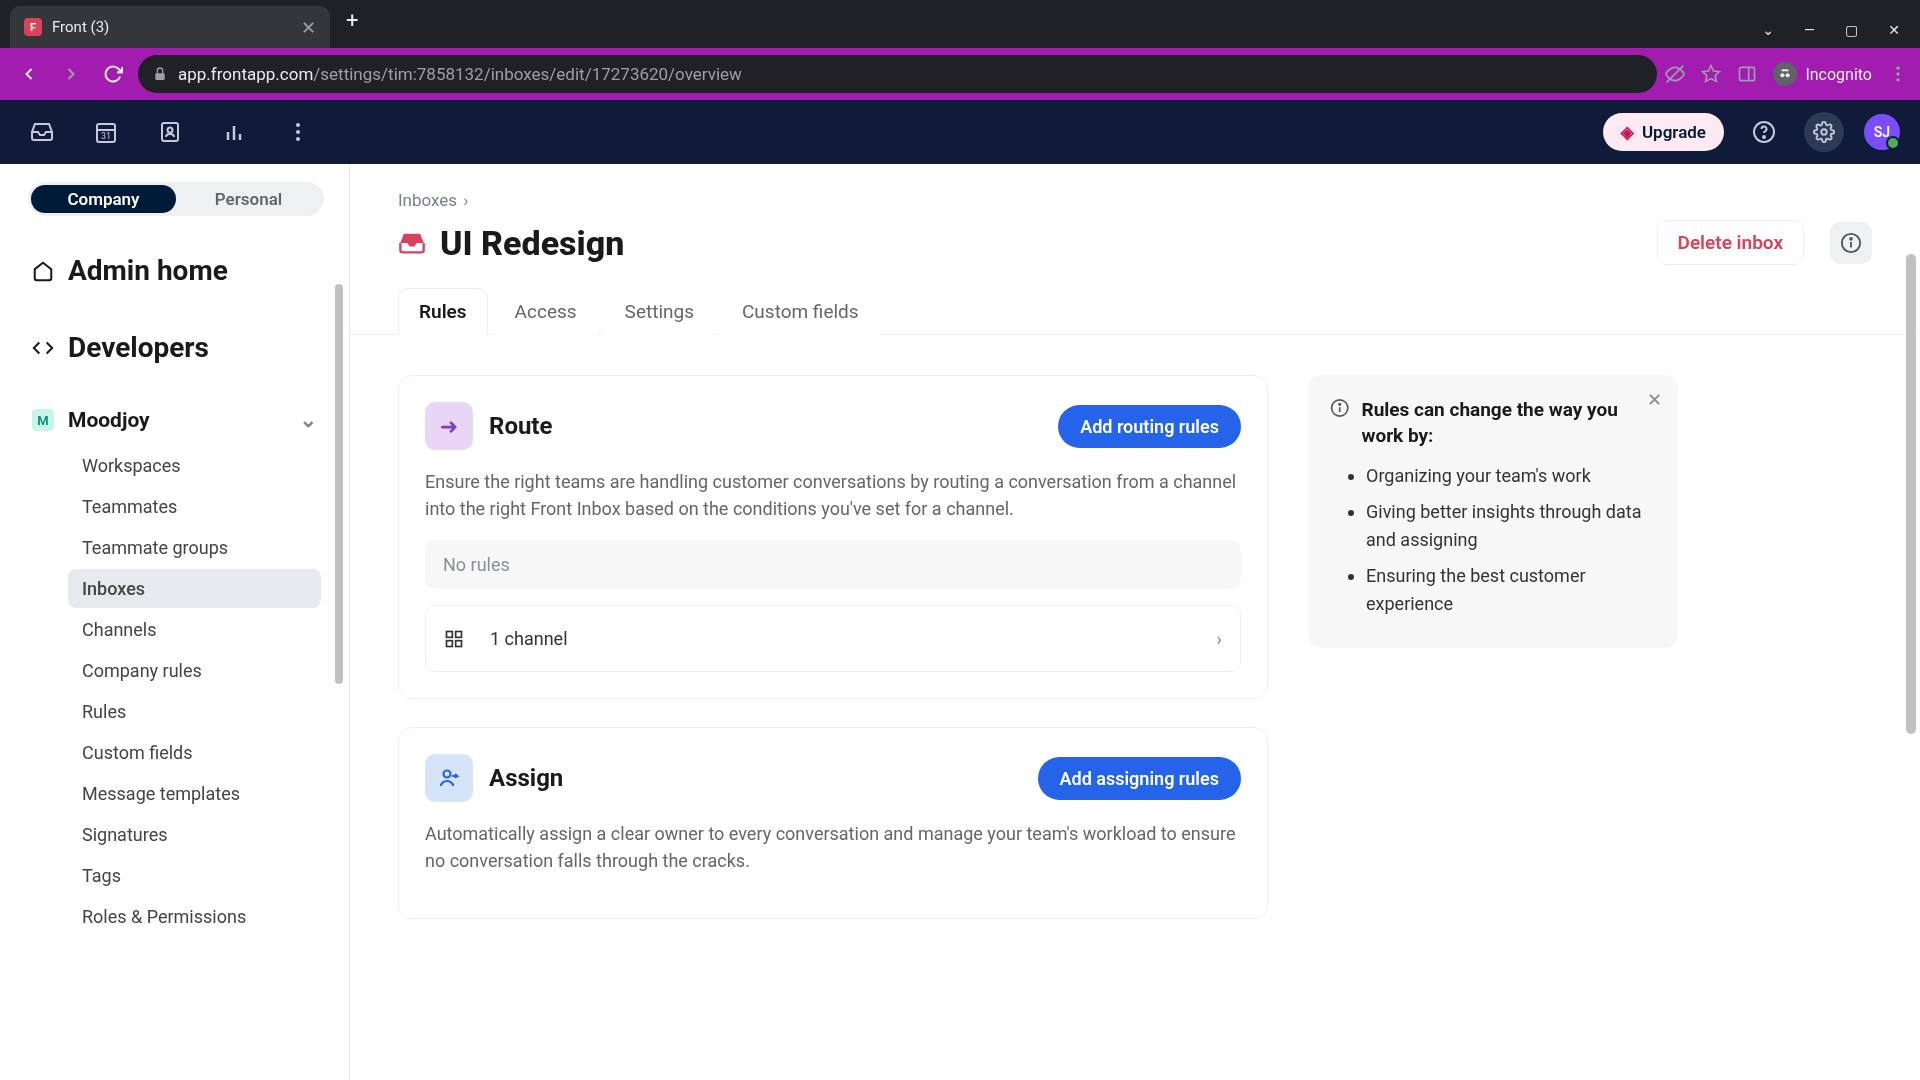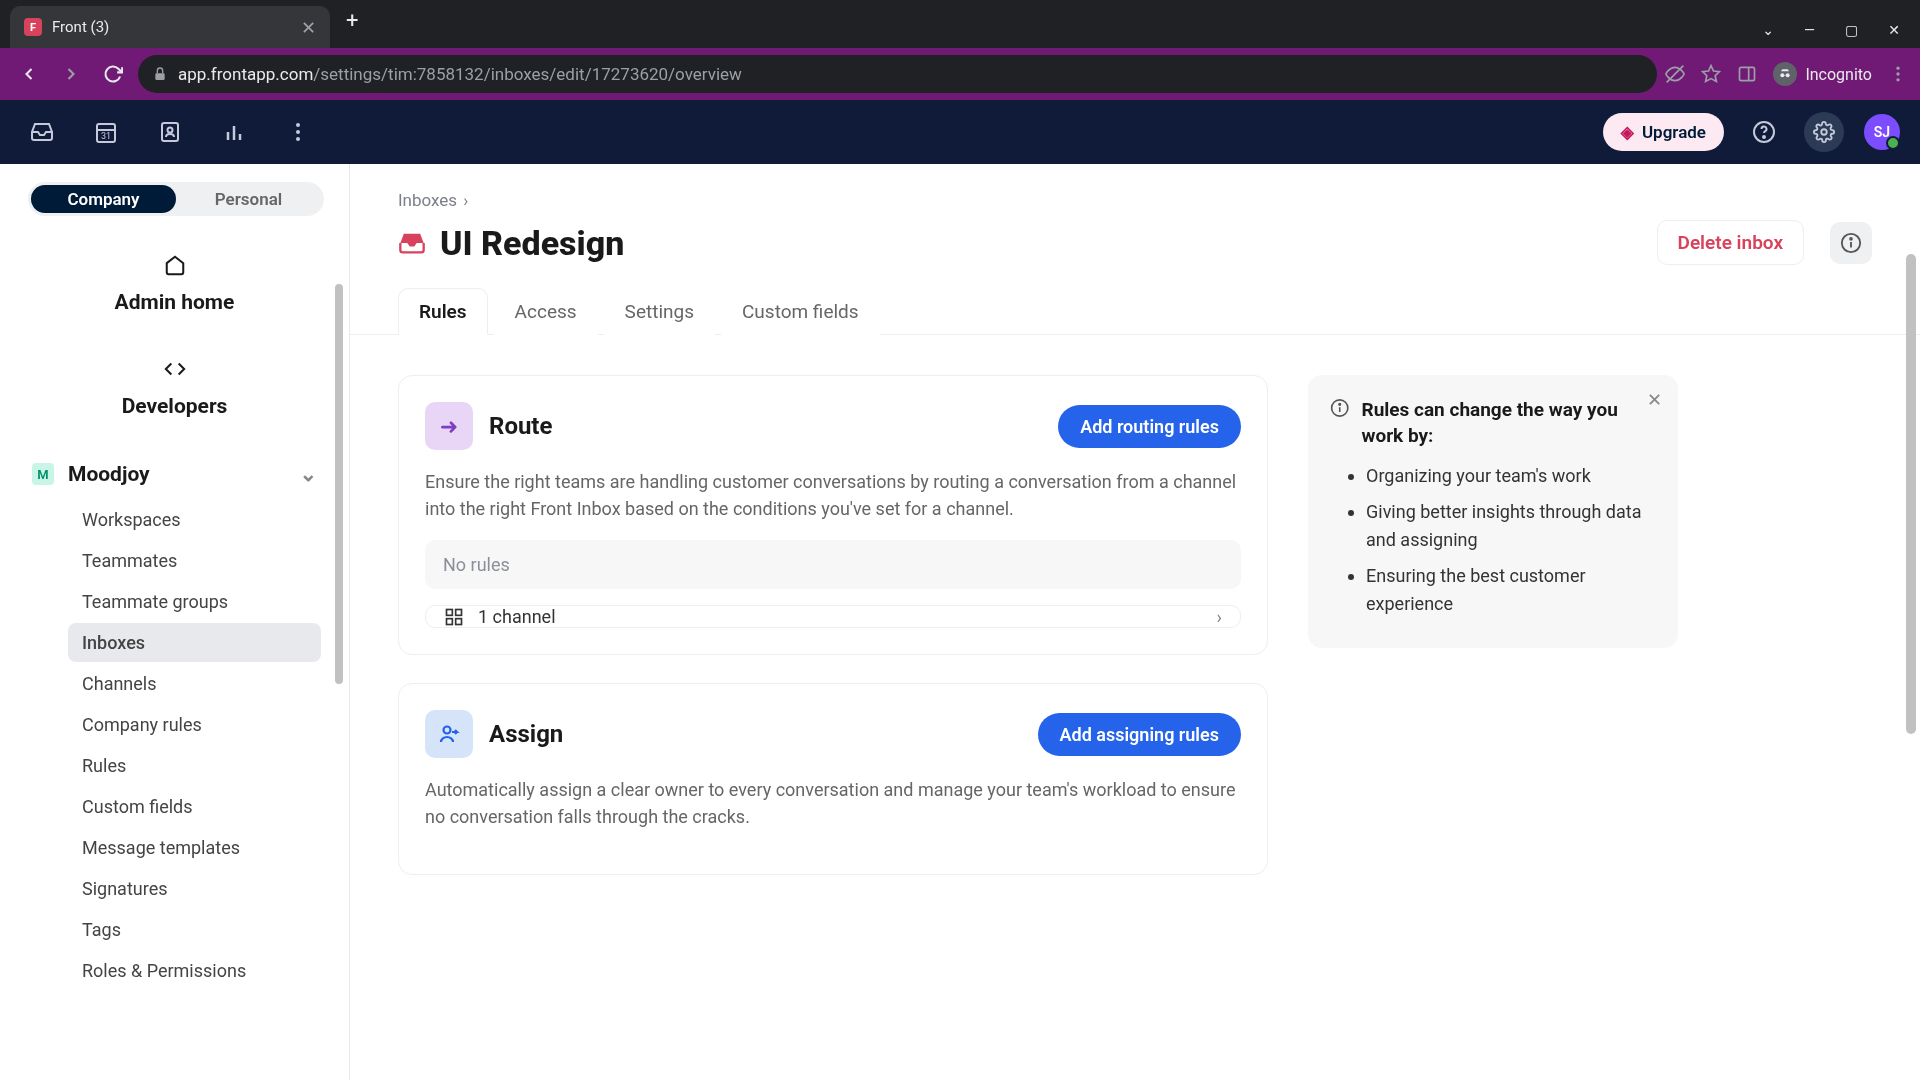--- a/index.html
+++ b/index.html
@@ -8,21 +8,21 @@
 
 .browser-tabs { height: 48px; background: #202124; display: flex; align-items: flex-end; padding-left: 10px; }
 .tab { background: #35363a; height: 42px; border-radius: 10px 10px 0 0; display: flex; align-items: center; padding: 0 14px; width: 320px; gap: 10px; color: #e8eaed; }
 .tab-favicon { width: 18px; height: 18px; background: #d9425c; border-radius: 4px; display:flex; align-items:center; justify-content:center; color:#fff; font-size:11px; font-weight:bold;}
 .tab-title { flex: 1; font-size: 15px; }
 .tab-close { color: #9aa0a6; font-size: 18px; cursor: pointer; }
 .new-tab { color: #e8eaed; font-size: 22px; padding: 0 16px 8px; cursor: pointer; align-self: center; }
 .window-controls { margin-left: auto; display: flex; gap: 30px; padding-right: 20px; padding-bottom: 10px; color: #e8eaed; font-size: 14px; align-items: center; }
 .window-controls span { cursor: pointer; }
 
-.browser-bar { height: 52px; background: #701a75; display: flex; align-items: center; padding: 8px 12px; gap: 8px; }
+.browser-bar { height: 52px; background: #a21caf; display: flex; align-items: center; padding: 8px 12px; gap: 8px; }
 .nav-btn { width: 34px; height: 34px; display: flex; align-items: center; justify-content: center; color: #9aa0a6; cursor: pointer; border-radius: 50%; }
 .nav-btn.active { color: #e8eaed; }
 .address-bar { flex: 1; height: 38px; background: #202124; border-radius: 19px; display: flex; align-items: center; padding: 0 14px; gap: 10px; color: #9aa0a6; }
 .address-bar .url { color: #e8eaed; font-size: 17px; }
 .address-bar .url .path { color: #9aa0a6; }
 .bar-right { display:flex; align-items:center; gap:16px; color:#9aa0a6; }
 .incognito-pill { display:flex; align-items:center; gap:8px; color:#e8eaed; font-size:16px; }
 .incognito-icon { width:24px; height:24px; background:#5f6368; border-radius:50%; display:flex; align-items:center; justify-content:center; }
 
 
@@ -35,21 +35,21 @@
 .avatar { width:36px; height:36px; background:#7c4dff; border-radius:50%; color:#fff; display:flex; align-items:center; justify-content:center; font-size:14px; font-weight:600; position:relative; }
 .avatar::after { content:''; position:absolute; bottom:0; right:0; width:10px; height:10px; background:#4caf50; border-radius:50%; border:2px solid #0f1b38; }
 
 
 .settings-page { display:flex; height: calc(1080px - 48px - 52px - 64px); }
 .sidebar { width: 350px; background:#fff; border-right:1px solid #e8e8e8; padding:18px 28px; overflow-y:auto; position:relative; }
 .sidebar::after { content:''; position:absolute; right:6px; top:120px; width:8px; height:400px; background:#c1c1c1; border-radius:4px; }
 .toggle-group { display:flex; background:#eff0f2; border-radius:24px; padding:3px; margin-bottom:28px; width:296px; }
 .toggle-btn { flex:1; text-align:center; padding:4px 0; border-radius:22px; font-size:17px; font-weight:600; cursor:pointer; color:#666; }
 .toggle-btn.active { background:#001b38; color:#fff; }
-.sb-item { display:flex; align-items:center; gap:14px; padding:10px 4px; font-size:21px; font-weight:700; color:#1a1a1a; cursor:pointer;flex-direction:column; }
+.sb-item { display:flex; align-items:center; gap:14px; padding:10px 4px; font-size:28px; font-weight:700; color:#1a1a1a; cursor:pointer; }
 .sb-item.dev { margin-top:24px; margin-bottom:24px; }
 .sb-group { display:flex; align-items:center; gap:14px; padding:10px 4px; font-size:21px; font-weight:700; color:#1a1a1a; cursor:pointer; }
 .sb-group .m-badge { width:22px; height:22px; background:#c8f5e8; color:#008f6b; border-radius:4px; display:flex; align-items:center; justify-content:center; font-size:13px; font-weight:600; }
 .sb-group .chev { margin-left:auto; color:#888; }
 .sb-sub { list-style:none; padding-left:40px; margin-top:4px; }
 .sb-sub li { padding:9px 14px; font-size:18px; color:#444; cursor:pointer; border-radius:8px; margin-bottom:2px; }
 .sb-sub li.active { background:#e8e9ec; font-weight:500; }
 
 
 .main { flex:1; display:flex; flex-direction:column; position:relative; }
@@ -72,21 +72,21 @@
 .card { border:1px solid #eee; border-radius:14px; padding:26px; margin-bottom:28px; }
 .card-head { display:flex; align-items:center; gap:16px; margin-bottom:18px; }
 .card-icon { width:48px; height:48px; border-radius:10px; display:flex; align-items:center; justify-content:center; font-size:22px; }
 .route-icon { background:#e9d6f7; color:#7c3fc2; }
 .assign-icon { background:#d6e4fa; color:#2563eb; }
 .card-title { font-size:24px; font-weight:700; color:#1a1a1a; flex:1; }
 .btn-outline { background:#fff; border:1px solid #ddd; padding:11px 20px; border-radius:24px; font-size:18px; font-weight:500; cursor:pointer; color:#333; }
 .btn-primary { background:#2563eb; color:#fff; border:none; padding:11px 22px; border-radius:24px; font-size:18px; font-weight:600; cursor:pointer; }
 .card-desc { font-size:18px; color:#666; line-height:1.5; margin-bottom:18px; }
 .no-rules { background:#f7f7f8; padding:14px 18px; border-radius:10px; color:#8a8f98; font-size:18px; margin-bottom:16px; }
-.channel-row { border:1px solid #eee; border-radius:10px; padding:0 18px; display:flex; align-items:center; gap:14px; cursor:pointer; color:#333; font-size:18px; }
+.channel-row { border:1px solid #eee; border-radius:10px; padding:22px 18px; display:flex; align-items:center; gap:26px; cursor:pointer; color:#333; font-size:18px; }
 .channel-row .chev-r { margin-left:auto; color:#888; }
 
 .info-panel { width:370px; background:#f7f7f8; border-radius:14px; padding:22px; position:relative; }
 .info-panel .close-x { position:absolute; top:14px; right:16px; color:#888; cursor:pointer; font-size:18px; }
 .info-panel .ih { display:flex; gap:12px; align-items:flex-start; }
 .info-panel .ih .it { font-size:19px; font-weight:700; color:#1a1a1a; line-height:1.35; }
 .info-panel ul { margin:14px 0 0 36px; }
 .info-panel li { font-size:18px; color:#333; line-height:1.55; margin-bottom:8px; }
 
 svg { display:block; }

